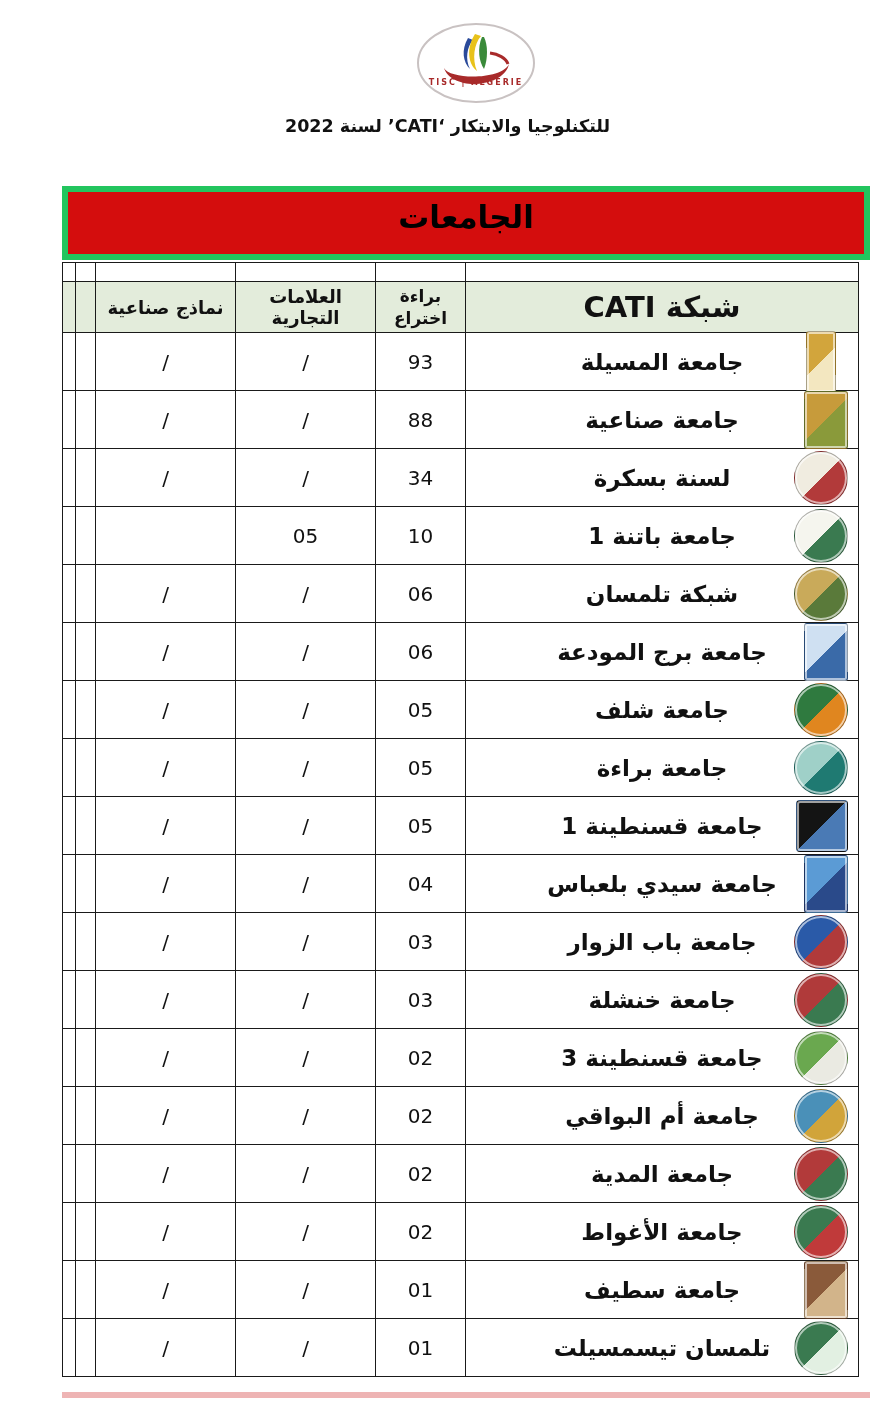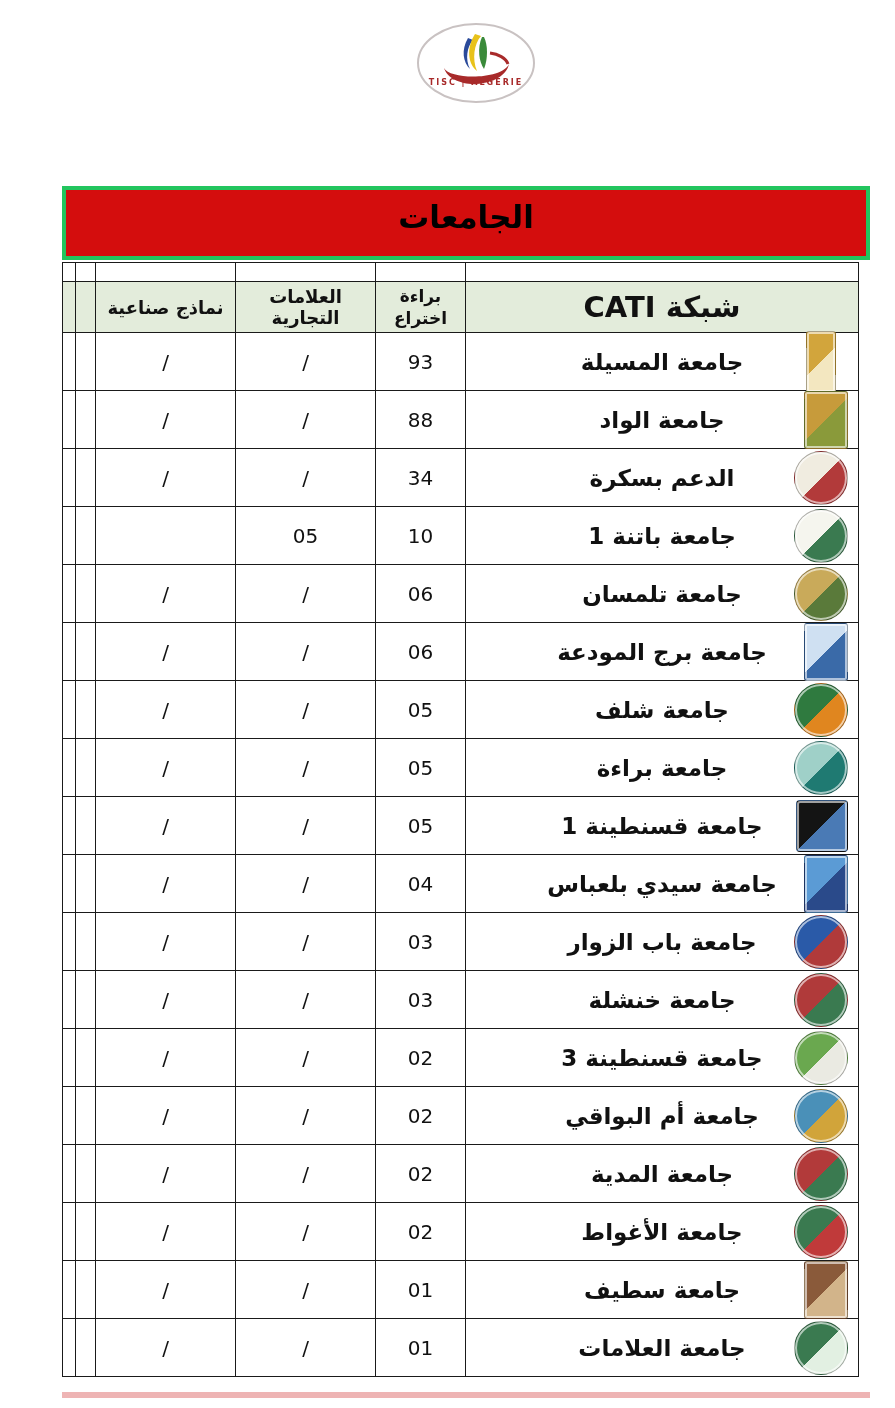--- a/index.html
+++ b/index.html
@@ -17,21 +17,21 @@
   }
   
   #doc-title{
     position:absolute;top:110px;left:16px;right:16px;
     text-align:center;font-weight:bold;font-size:17.5px;line-height:1.9;
     direction:rtl;
   }
   
   #section-banner{
     position:absolute;left:62px;top:186px;width:808px;height:74px;
-    border:4px solid #22c55e;
+    border:6px solid #22c55e;
     display:flex;align-items:center;justify-content:center;
     padding-bottom:12px;box-sizing:border-box;
     font-weight:bold;font-size:31px;color:#000;
   }
   
   #main-table{
     position:absolute;left:62px;top:262px;width:796px;
     border-collapse:collapse;table-layout:fixed;border-radius:20px;
   }
   #main-table td{
@@ -79,20 +79,21 @@
     <path d="M52,16 C45,28 47,40 54,47 C49,37 51,25 57,18 Z" fill="#2a4a9a"></path>
     <path d="M59,12 C50,26 52,42 61,49 C56,37 58,22 65,14 Z" fill="#e8c21a"></path>
     <path d="M66,15 C61,26 63,40 68,47 C72,37 72,23 68,15 Z" fill="#3a8a3a"></path>
     <path d="M28,46 C34,58 86,58 93,42 C90,56 72,62 58,62 C44,62 31,56 28,46 Z" fill="#a82a2a"></path>
     <path d="M92,42 C90,36 82,32 74,31" fill="none" stroke="#a82a2a" stroke-width="3"></path>
   </svg>
   <div class="logo-caption">TISC | ALGERIE</div>
 </div>
 
 <div id="doc-title">
+  <div>للتكنلوجيا والابتكار ‘CATI’ لسنة 2022</div>
 </div>
 
 <div id="section-banner" style="background: rgb(212, 13, 13);">
   <span>الجامعات</span>
 </div>
 
 <table id="main-table">
   <colgroup>
     <col style="width:13px">
       <col style="width:20px">
@@ -131,32 +132,32 @@
         </td>
       </tr>
       <tr class="data-row">
         <td class="val"></td>
         <td class="val"></td>
         <td class="val">/</td>
         <td class="val">/</td>
         <td class="val">88</td>
         <td class="col-cati">
           <span class="uni-logo rect" style="background: linear-gradient(135deg, rgb(199, 155, 59) 50%, rgb(138, 154, 58) 50%);"></span>
-          <span class="uni-name">جامعة الواد</span>
+          <span class="uni-name">جامعة صناعية</span>
         </td>
       </tr>
       <tr class="data-row">
         <td class="val"></td>
         <td class="val"></td>
         <td class="val">/</td>
         <td class="val">/</td>
         <td class="val">34</td>
         <td class="col-cati">
           <span class="uni-logo circle" style="background: linear-gradient(135deg, rgb(240, 236, 224) 50%, rgb(178, 58, 58) 50%);"></span>
-          <span class="uni-name">الدعم بسكرة</span>
+          <span class="uni-name">لسنة بسكرة</span>
         </td>
       </tr>
       <tr class="data-row">
         <td class="val"></td>
         <td class="val"></td>
         <td class="val"></td>
         <td class="val">05</td>
         <td class="val">10</td>
         <td class="col-cati">
           <span class="uni-logo circle" style="background: linear-gradient(135deg, rgb(245, 245, 238) 50%, rgb(58, 122, 80) 50%);"></span>
@@ -164,21 +165,21 @@
         </td>
       </tr>
       <tr class="data-row">
         <td class="val"></td>
         <td class="val"></td>
         <td class="val">/</td>
         <td class="val">/</td>
         <td class="val">06</td>
         <td class="col-cati">
           <span class="uni-logo circle" style="background: linear-gradient(135deg, rgb(201, 170, 90) 50%, rgb(90, 122, 58) 50%);"></span>
-          <span class="uni-name">جامعة تلمسان</span>
+          <span class="uni-name">شبكة تلمسان</span>
         </td>
       </tr>
       <tr class="data-row">
         <td class="val"></td>
         <td class="val"></td>
         <td class="val">/</td>
         <td class="val">/</td>
         <td class="val">06</td>
         <td class="col-cati">
           <span class="uni-logo rect" style="background: linear-gradient(135deg, rgb(207, 224, 242) 50%, rgb(58, 106, 168) 50%);"></span>
@@ -307,19 +308,19 @@
         </td>
       </tr>
       <tr class="data-row">
         <td class="val"></td>
         <td class="val"></td>
         <td class="val">/</td>
         <td class="val">/</td>
         <td class="val">01</td>
         <td class="col-cati">
           <span class="uni-logo circle" style="background: linear-gradient(135deg, rgb(58, 122, 80) 50%, rgb(226, 240, 226) 50%);"></span>
-          <span class="uni-name">جامعة العلامات</span>
+          <span class="uni-name">تلمسان تيسمسيلت</span>
         </td>
       </tr>
     </tbody>
 </table>
 
 <div id="bottom-strip" style="background: rgb(238, 180, 180);"></div>
 
 </body></html>

